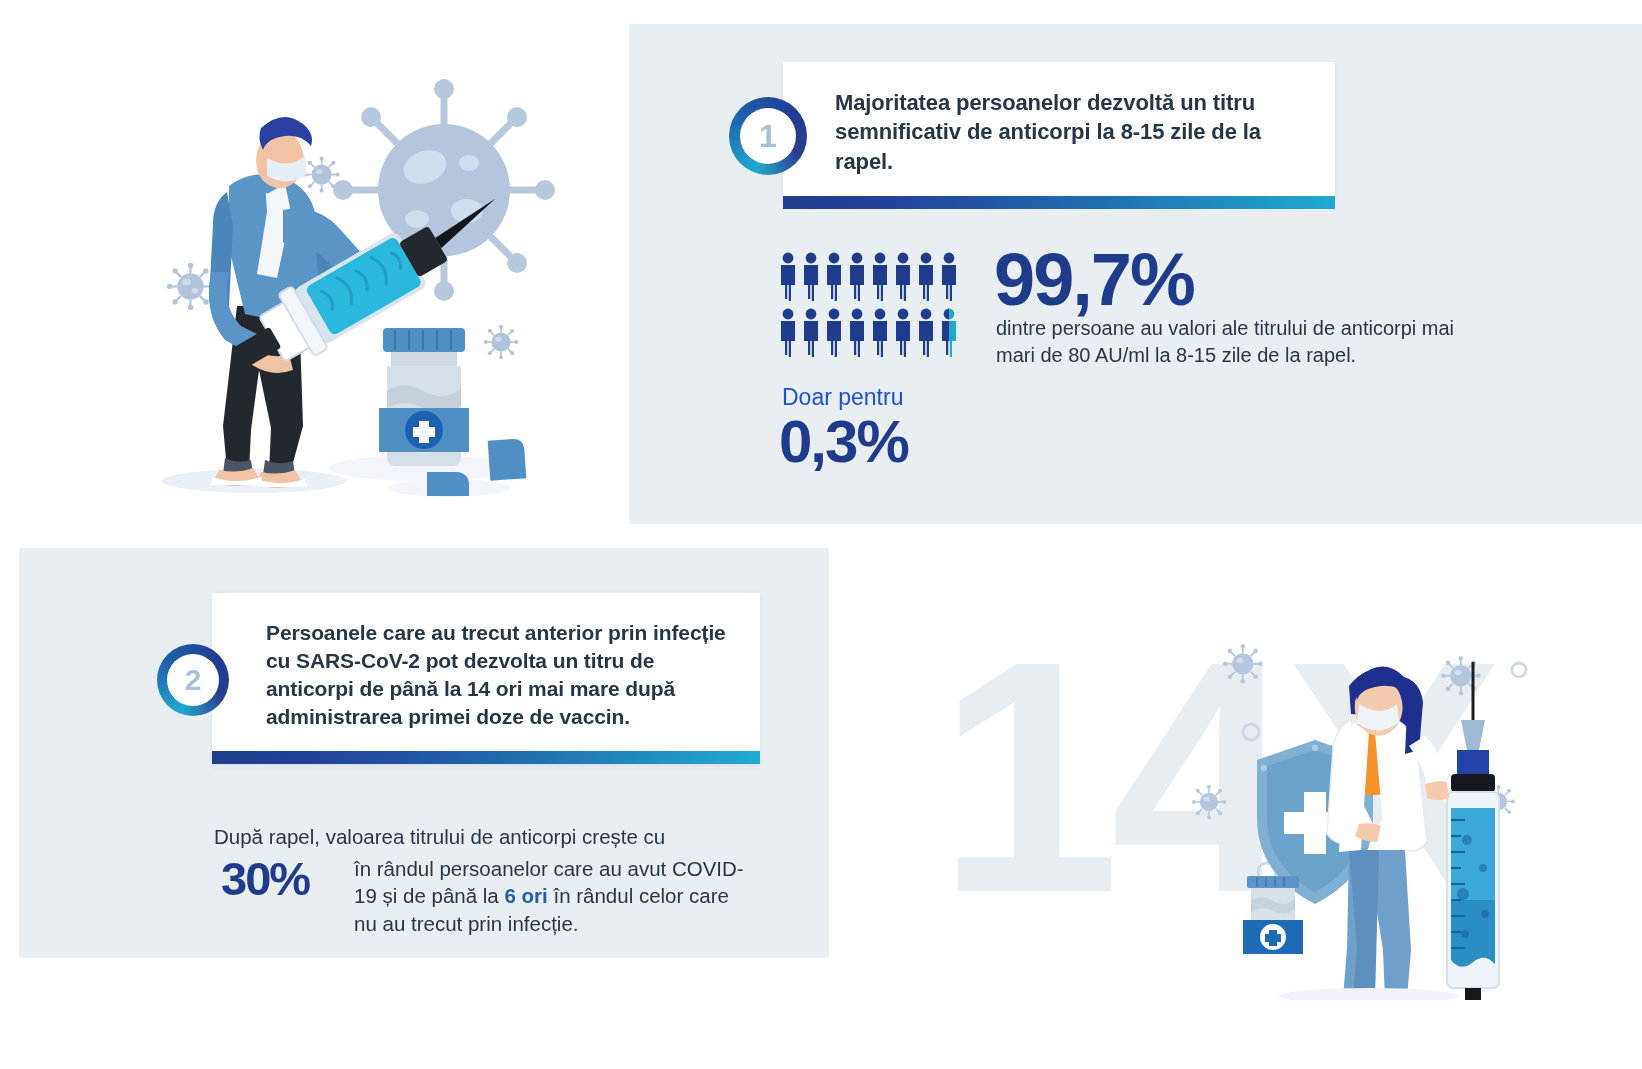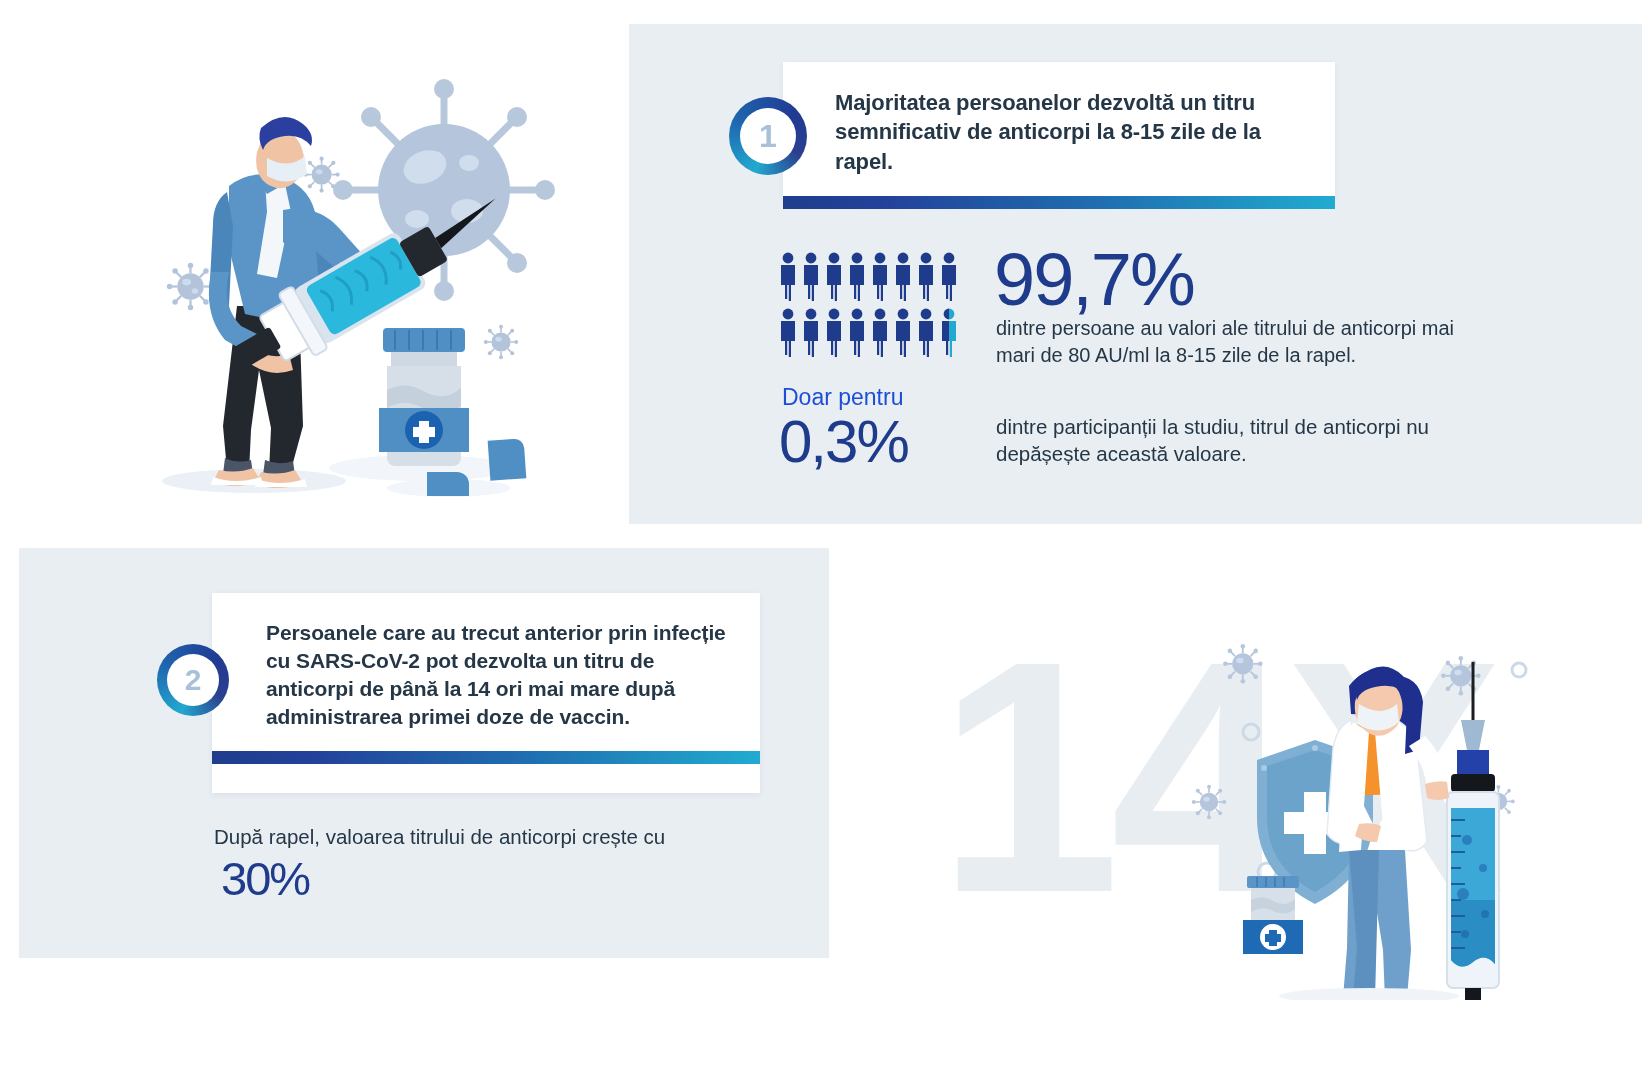--- a/index.html
+++ b/index.html
@@ -58,21 +58,21 @@
   }
 
   
   .pictogram { position: absolute; left: 770px; top: 252px; }
   .picto-row { display: flex; gap: 5px; margin-bottom: 6px; }
 
   
   .bignum {
     position: absolute;
     color: #1f3c8c;
-    font-weight: normal;
+    font-weight: bold;
     letter-spacing: -2px;
     line-height: 1;
   }
   .bodytext {
     position: absolute;
     color: #253746;
     line-height: 1.34;
   }
   .smalllabel {
     position: absolute;
@@ -363,37 +363,39 @@
           </g>
       </svg>
     </div>
   </div>
 
   <div class="bignum" style="left:985px; top:243px; font-size:74px;">99,7%</div>
   <div class="bodytext" style="left:987px; top:315px; width:500px; font-size:20px;">dintre persoane au valori ale titrului de anticorpi mai mari de 80 AU/ml la 8-15 zile de la rapel.</div>
 
   <div class="smalllabel" style="left:773px; top:384px; font-size:23px;">Doar pentru</div>
   <div class="bignum" style="left:770px; top:412px; font-size:60px;text-align:center;">0,3%</div>
-  <div class="bodytext" style="left:987px; top:413px; width:500px; font-size:20.5px;">dintre participanții la studiu, titrul de anticorpi nu depășește această valoare.</div>
 
   <div class="panel-bottom"></div>
 
   <div class="watermark">14X</div>
 
-  <div class="card" style="left:203px; top:593px; width:548px; height:200px;">
+  <div class="card" style="left:203px; top:593px; width:548px; height:171px;">
     <div class="card-text" style="font-size:21px; padding:26px 30px 0 54px;">Persoanele care au trecut anterior prin infecție cu SARS-CoV-2 pot dezvolta un titru de anticorpi de până la 14 ori mai mare după administrarea primei doze de vaccin.</div>
   </div>
   <div class="card-bar" style="left:203px; top:751px; width:548px;"></div>
 
   <div class="numcircle" style="left:148px; top:644px; width:72px; height:72px;">
     <div class="inner" style="width:52px;height:52px;font-size:30px;">2</div>
   </div>
 
   <div class="bodytext" style="left:205px; top:823px; width:540px; font-size:20.5px;">După rapel, valoarea titrului de anticorpi crește cu</div>
   <div class="bignum" style="left:212px; top:855px; font-size:47px;">30%</div>
+  <div class="bodytext" style="left:345px; top:855px; width:400px; font-size:20.5px;">
+    <span>în rândul persoanelor care au avut COVID-19 și de până la </span><span class="hl">6 ori</span><span> în rândul celor care nu au trecut prin infecție.</span>
+  </div>
 
   <div class="illus2">
     <svg viewBox="0 0 420 360" width="420" height="360" aria-hidden="true">
 
       <g>
         <g transform="translate(40,10) scale(0.46)" fill="#b8c8dc">
           <circle cx="30" cy="30" r="23" fill="#b5c6dc"></circle>
           <ellipse cx="24" cy="23" rx="8" ry="6" fill="#cfdded"></ellipse>
           <g stroke="#b5c6dc" stroke-width="4">
             <line x1="30" y1="7" x2="30" y2="-6"></line>

